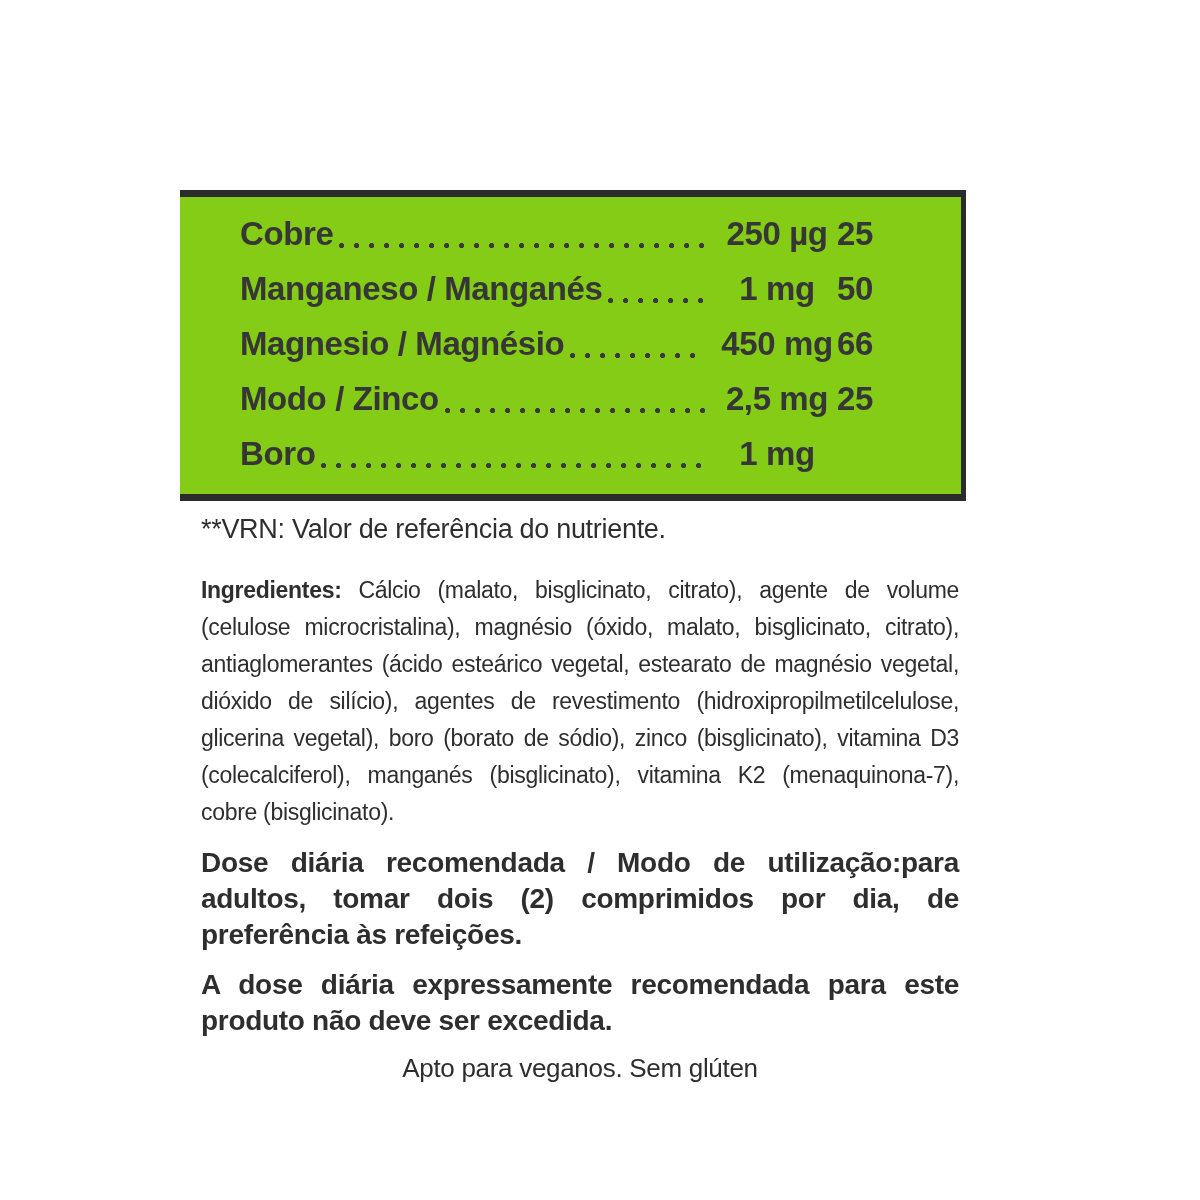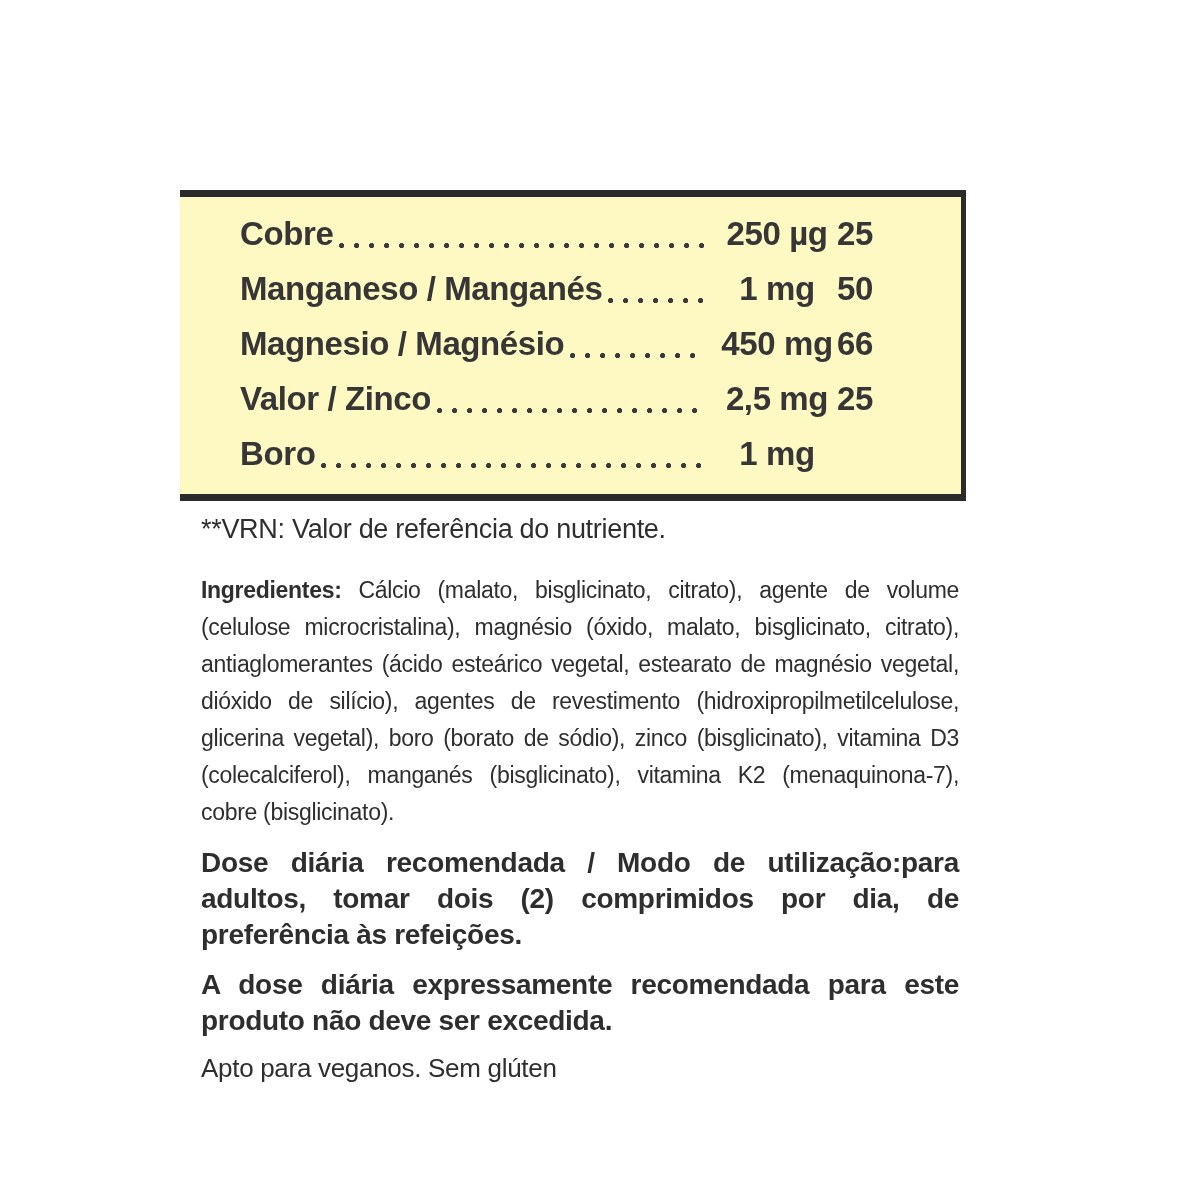--- a/index.html
+++ b/index.html
@@ -10,21 +10,21 @@
     color: #2e2e2e;
   }
   
   .panel {
     position: absolute; left: 180px; top: 190px; width: 786px;
     box-sizing: border-box;
     border-top: 7px solid #2b2b2b;
     border-bottom: 7px solid #2b2b2b;
     border-right: 5px solid #2b2b2b;
     padding: 9px 0 13px 0;
-    background: #fef9c3;
+    background: #84cc16;
   }
   .row {
     display: flex; align-items: center;
     height: 55px; padding-left: 60px; padding-right: 12px;
     font-size: 33px; font-weight: bold; letter-spacing: -0.4px;
     color: #363636; white-space: nowrap;
   }
   .leader {
     flex: 1 1 auto; height: 38px; margin: 0 12px 0 6px;
     background-image: radial-gradient(circle at 2.6px 2.6px, #3a3a3a 2.3px, rgba(0,0,0,0) 2.9px);
@@ -36,21 +36,21 @@
   .vrn { width: 112px; text-align: left; }
   
   .textcol { position: absolute; left: 201px; top: 514px; width: 758px; }
   .fn { font-size: 27px; line-height: 31px; margin: 0 0 15px 0; letter-spacing: -0.3px; }
   .gap-lg { margin-bottom: 27px; }
   .para { font-size: 23px; line-height: 37px; margin: 0 0 14px 0; letter-spacing: -0.3px; }
   .j { text-align: justify; }
   .bold { font-weight: bold; font-size: 28px; line-height: 36px; }
   .lead { font-weight: bold; }
   .dlabel { }
-  .suit { font-size: 26px; line-height: 30px; margin: 2px 0 12px 0; }
+  .suit { font-size: 26px; line-height: 30px; margin: 2px 0 12px 0; text-align: center; }
 </style>
 </head>
 <body>
 
 <div class="page">
 
   <div class="panel">
 
     <div class="row">
       <span>Cobre</span>
@@ -67,21 +67,21 @@
     </div>
 
     <div class="row">
       <span>Magnesio / Magnésio</span>
       <span class="leader"></span>
       <span class="amt">450 mg</span>
       <span class="vrn">66</span>
     </div>
 
     <div class="row">
-      <span>Valor / Zinco</span>
+      <span>Modo / Zinco</span>
       <span class="leader"></span>
       <span class="amt">2,5 mg</span>
       <span class="vrn">25</span>
     </div>
 
     <div class="row">
       <span>Boro</span>
       <span class="leader"></span>
       <span class="amt">1 mg</span>
       <span class="vrn"></span>

